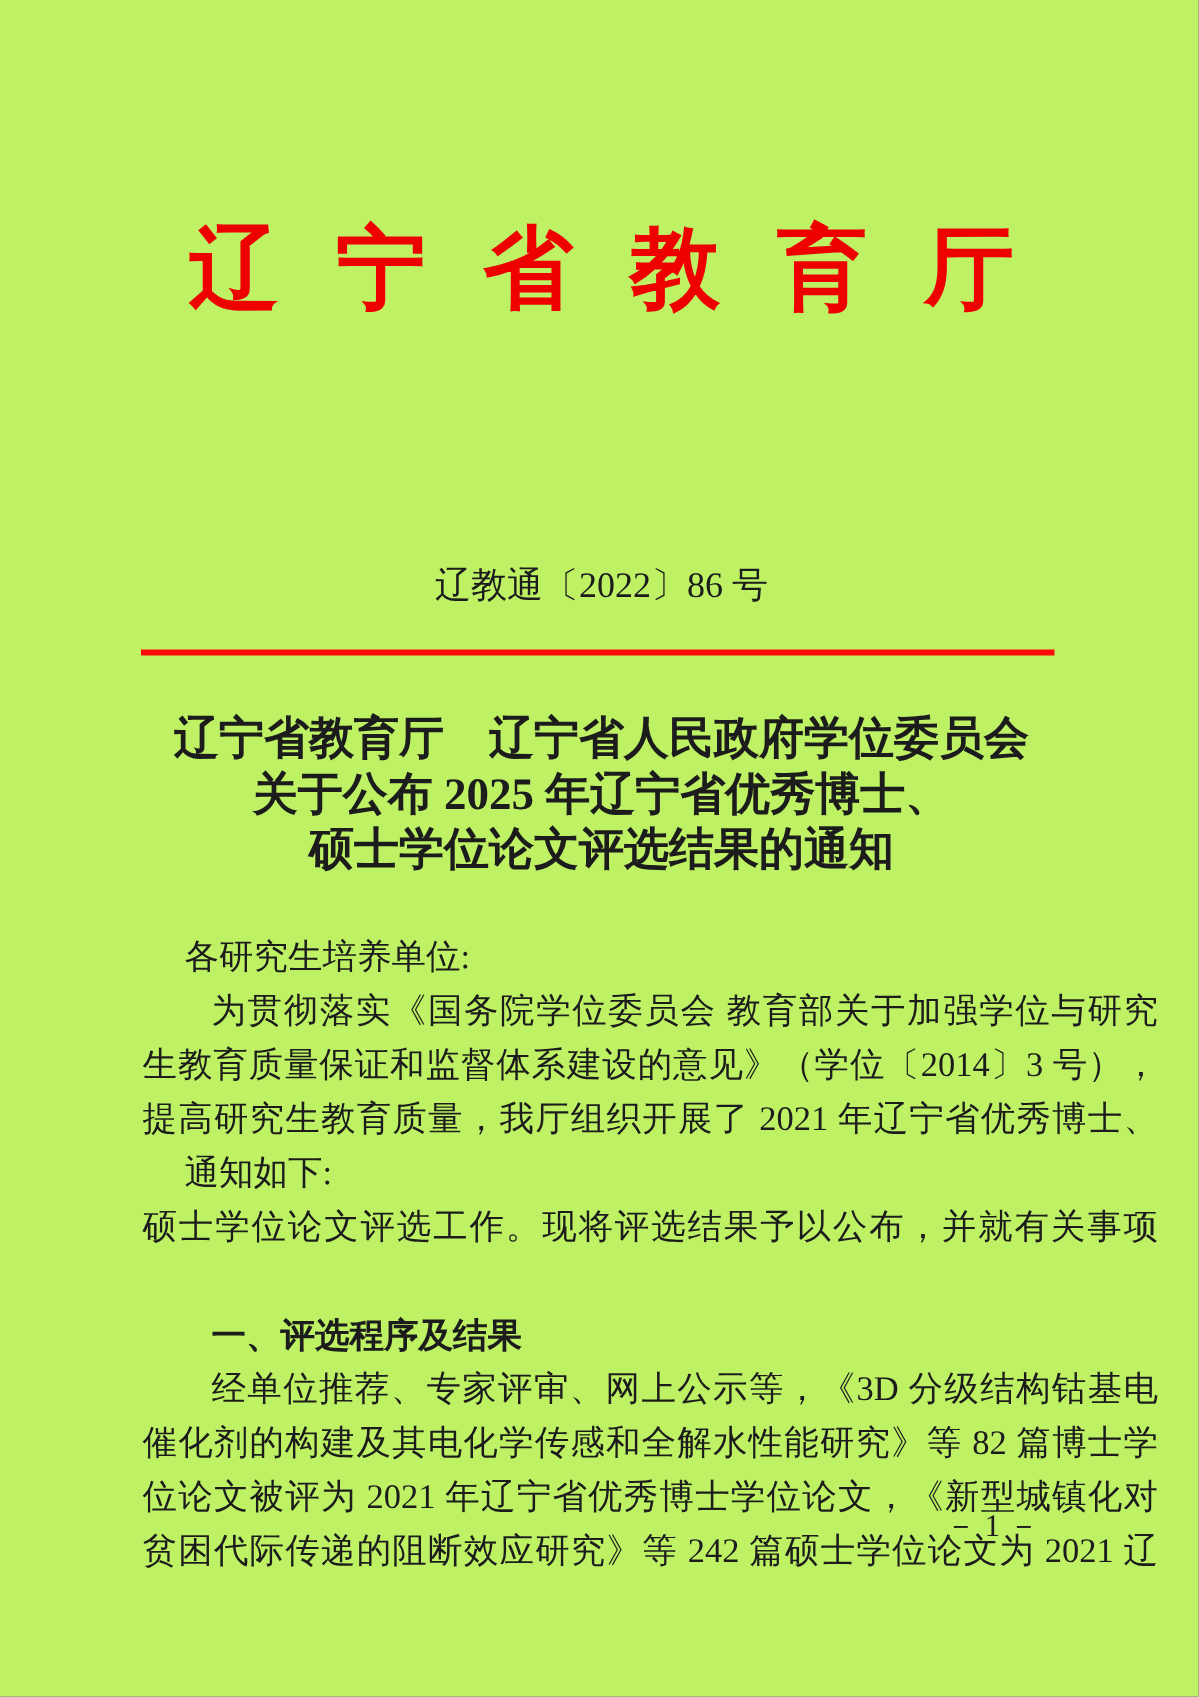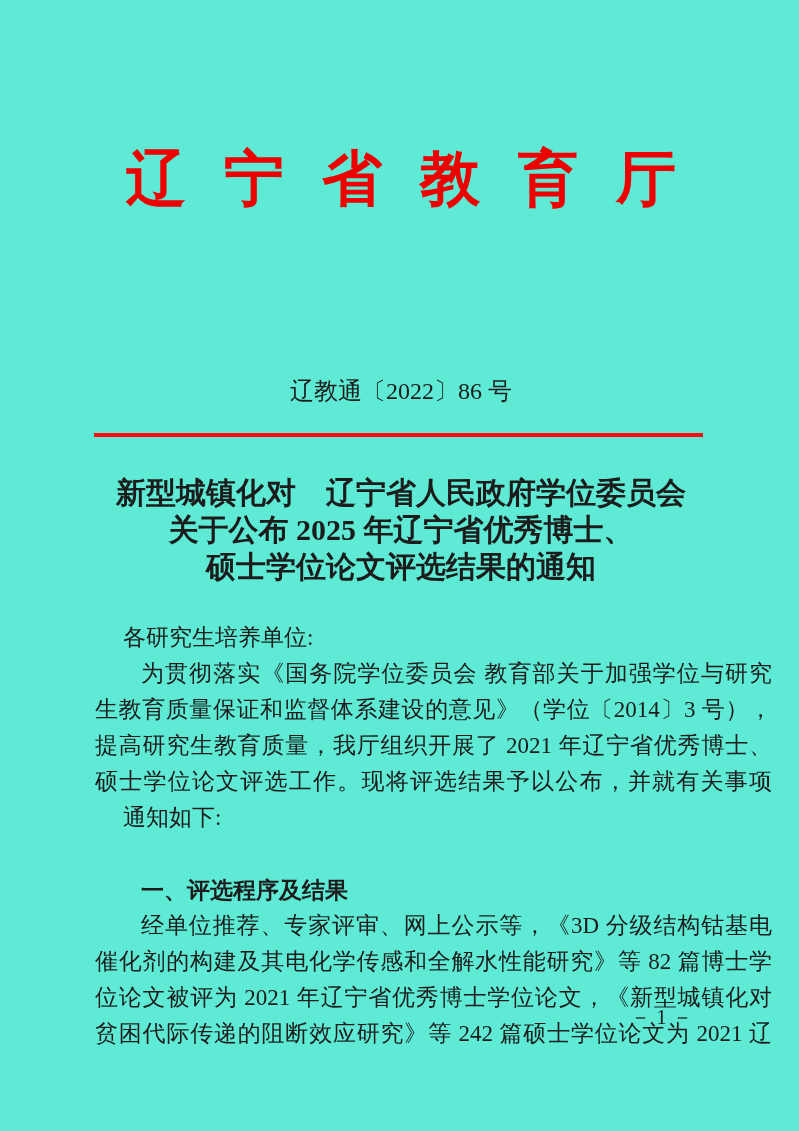--- a/index.html
+++ b/index.html
@@ -1,21 +1,21 @@
 <!DOCTYPE html>
 <html><head>
 <meta charset="utf-8">
 <style>
   html, body { margin: 0; padding: 0; background: #888; }
   .page {
     position: relative;
     width: 799px;
     height: 1131px;
     margin: 0 auto;
-    background: #5eead4;
+    background: #bef264;
     overflow: hidden;
     font-family: "Liberation Serif", serif;
     color: #1c1c1c;
   }
   
   .letterhead {
     position: absolute;
     left: 95px;
     top: 146px;
     width: 612px;
@@ -113,32 +113,32 @@
 
   <div class="letterhead">
     <span class="lh1">辽宁省教育厅</span>
   </div>
 
   <div class="docnum">辽教通〔2022〕86 号</div>
 
   <div class="redline"></div>
 
   <div class="title">
-    <div>新型城镇化对　辽宁省人民政府学位委员会</div>
+    <div>辽宁省教育厅　辽宁省人民政府学位委员会</div>
     <div>关于公布 2025 年辽宁省优秀博士、</div>
     <div>硕士学位论文评选结果的通知</div>
   </div>
 
   <div class="body">
     <div class="bline short">各研究生培养单位:</div>
     <div class="bline ind">为贯彻落实《国务院学位委员会 教育部关于加强学位与研究</div>
     <div class="bline">生教育质量保证和监督体系建设的意见》（学位〔2014〕3 号），</div>
     <div class="bline">提高研究生教育质量，我厅组织开展了 2021 年辽宁省优秀博士、</div>
+    <div class="bline short">通知如下:</div>
     <div class="bline">硕士学位论文评选工作。现将评选结果予以公布，并就有关事项</div>
-    <div class="bline short">通知如下:</div>
     <div class="bline heading ind">一、评选程序及结果</div>
     <div class="bline ind">经单位推荐、专家评审、网上公示等，《3D 分级结构钴基电</div>
     <div class="bline">催化剂的构建及其电化学传感和全解水性能研究》等 82 篇博士学</div>
     <div class="bline">位论文被评为 2021 年辽宁省优秀博士学位论文，《新型城镇化对</div>
     <div class="bline">贫困代际传递的阻断效应研究》等 242 篇硕士学位论文为 2021 辽</div>
   </div>
 
   <div class="pagenum">－ 1 －</div>
 
 </div>

